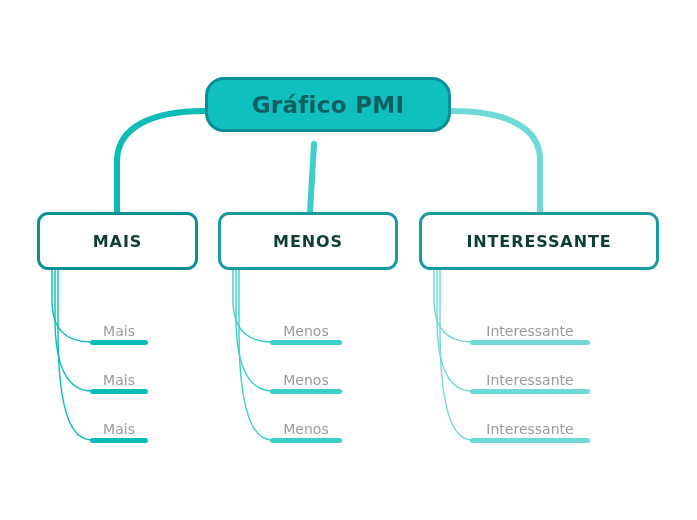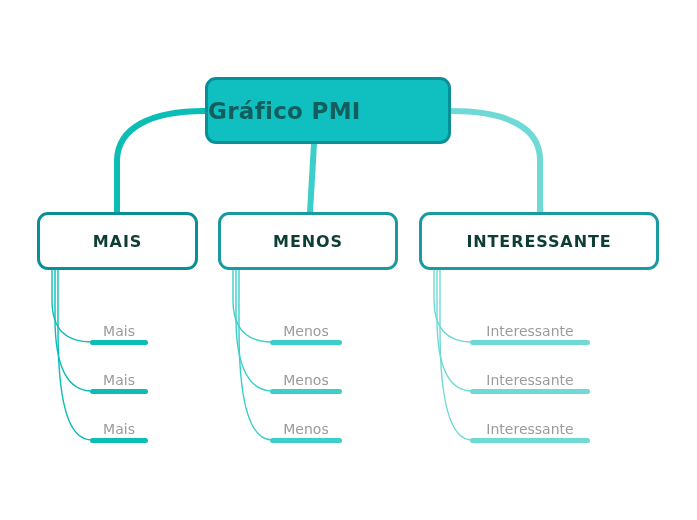--- a/index.html
+++ b/index.html
@@ -30,25 +30,26 @@
     height: 520px;
     overflow: visible;
   }
 
   
   .root-node {
     position: absolute;
     left: 205px;
     top: 77px;
     width: 246px;
-    height: 67px;
+    height: 55px;
     box-sizing: border-box;
-    border-radius: 11px;
+    border-radius: 19px;
     display: flex;
     align-items: center;
+    justify-content: center;
     z-index: 5;
   }
   .root-label {
     font-size: 23px;
     font-weight: bold;
     letter-spacing: 0.3px;
     white-space: nowrap;
   }
 
   

